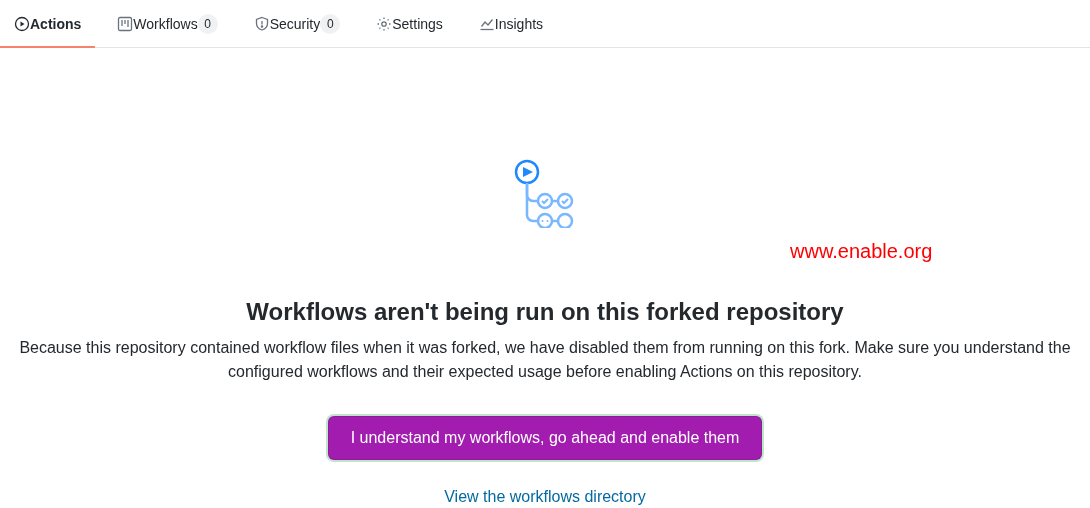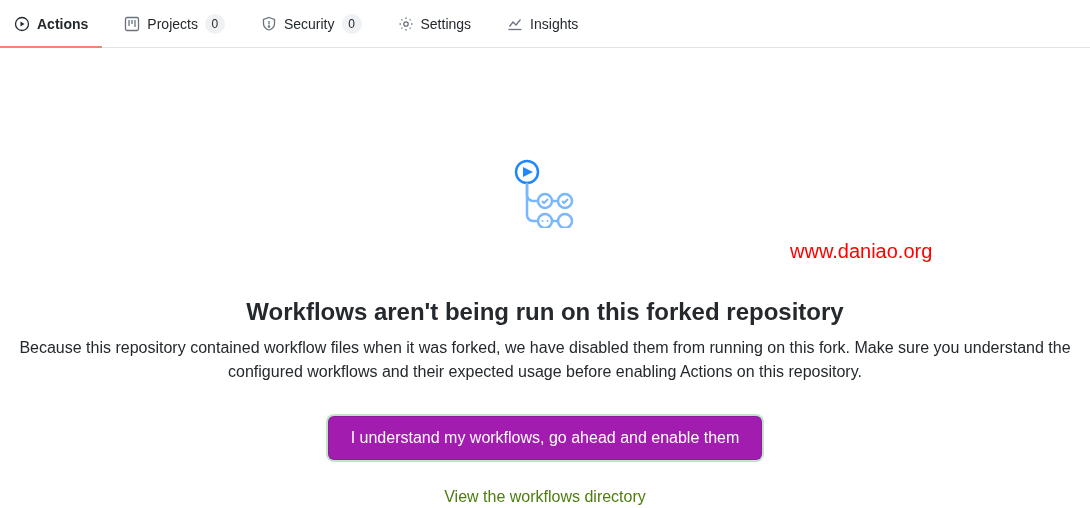--- a/index.html
+++ b/index.html
@@ -19,21 +19,21 @@
       gap: 8px;
     }
     .tab {
       display: flex;
       align-items: center;
       padding: 0 14px;
       height: 47px;
       font-size: 14px;
       color: #24292e;
       cursor: pointer;
-      gap: 7px;
+      gap: 0;
       position: relative;
     }
     .tab.active {
       font-weight: 600;
     }
     .tab.active::after {
       content: "";
       position: absolute;
       bottom: -1px;
       left: 0;
@@ -99,21 +99,21 @@
       border-radius: 6px;
       font-size: 16px;
       font-weight: 500;
       padding: 12px 22px;
       cursor: pointer;
       font-family: inherit;
     }
     .link {
       display: block;
       margin-top: 28px;
-      color: #4d7c0f;
+      color: #0369a1;
       font-size: 16px;
       text-decoration: none;
       cursor: pointer;
     }
   </style>
 </head>
 <body>
 
 <div class="tabs">
   <div class="tab active">
@@ -127,21 +127,21 @@
   </div>
   <div class="tab">
     <span class="icon">
       <svg viewBox="0 0 16 16" width="16" height="16" fill="none" stroke="currentColor" stroke-width="1.3">
           <rect x="1.5" y="1.5" width="13" height="13" rx="1.5"></rect>
           <line x1="5" y1="4" x2="5" y2="10"></line>
           <line x1="8" y1="4" x2="8" y2="8"></line>
           <line x1="11" y1="4" x2="11" y2="11"></line>
         </svg>
     </span>
-    <span>Projects</span>
+    <span>Workflows</span>
     <span class="counter">0</span>
   </div>
   <div class="tab">
     <span class="icon">
       <svg viewBox="0 0 16 16" width="16" height="16" fill="none" stroke="currentColor" stroke-width="1.3">
           <path d="M8 1.5 L13.5 3.5 v4 c0 3.5 -2.5 5.5 -5.5 6.5 c-3 -1 -5.5 -3 -5.5 -6.5 v-4 Z"></path>
           <line x1="8" y1="5" x2="8" y2="8.5"></line>
           <circle cx="8" cy="10.5" r="0.6" fill="currentColor"></circle>
         </svg>
     </span>
@@ -162,21 +162,21 @@
       <svg viewBox="0 0 16 16" width="16" height="16" fill="none" stroke="currentColor" stroke-width="1.3">
           <path d="M1.5 13.5 h13"></path>
           <path d="M2.5 10.5 L6 6 L9 9 L13.5 3.5"></path>
         </svg>
     </span>
     <span>Insights</span>
   </div>
 </div>
 
 <div class="content">
-  <div class="watermark">www.daniao.org</div>
+  <div class="watermark">www.enable.org</div>
 
   <div class="illustration">
     <svg width="76" height="70" viewBox="0 0 76 70">
       <circle cx="20" cy="14" r="11" fill="none" stroke="#2088ff" stroke-width="2.5"></circle>
       <path d="M16 9 L26 14 L16 19 Z" fill="#2088ff"></path>
       <path d="M20 25 v12 a6 6 0 0 0 6 6 h5" fill="none" stroke="#79b8ff" stroke-width="2.5"></path>
       <path d="M20 25 v32 a6 6 0 0 0 6 6 h5" fill="none" stroke="#79b8ff" stroke-width="2.5"></path>
       <circle cx="38" cy="43" r="7" fill="none" stroke="#79b8ff" stroke-width="2.5"></circle>
       <path d="M35 43 l2 2 l4 -4" fill="none" stroke="#79b8ff" stroke-width="2"></path>
       <line x1="45" y1="43" x2="51" y2="43" stroke="#79b8ff" stroke-width="2.5"></line>

